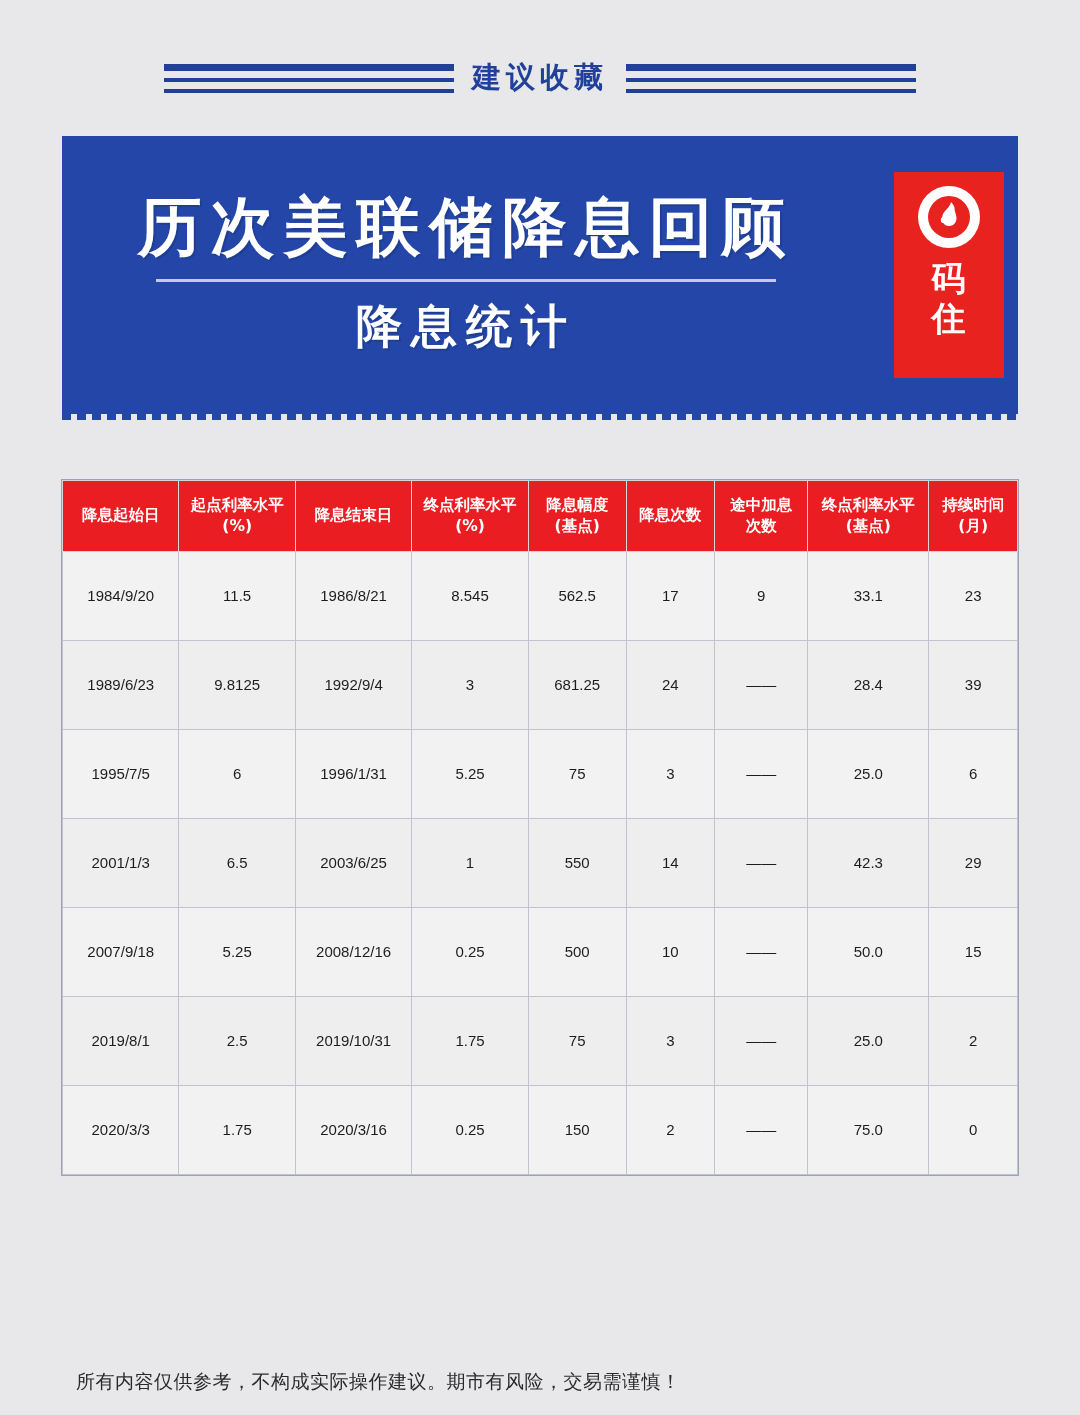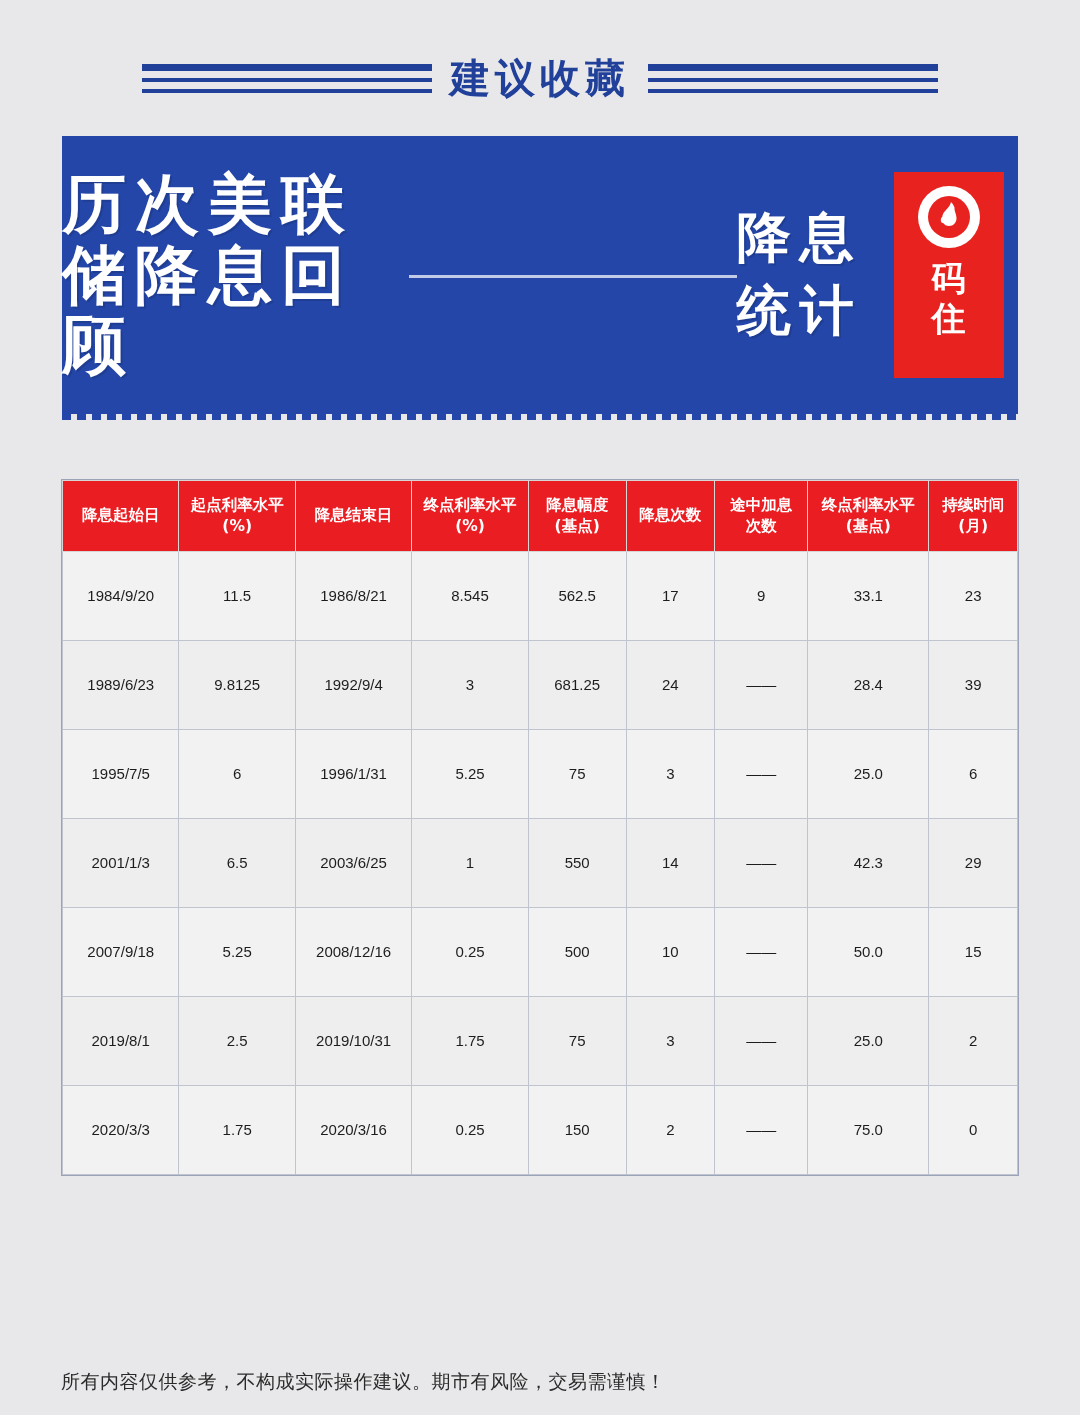--- a/index.html
+++ b/index.html
@@ -32,21 +32,21 @@
     gap: 7px;
   }
   .rule span {
     display: block;
     height: 7px;
     background: #21409a;
   }
   .rule span.thin { height: 4px; }
   .top-title {
     flex: 0 0 auto;
-    font-size: 40px;
+    font-size: 29px;
     font-weight: bold;
     color: #21409a;
     letter-spacing: 5px;
     padding: 0 18px;
     white-space: nowrap;
     font-family: "DejaVu Sans", "Liberation Sans", sans-serif;
   }
 
   
   .hero {
@@ -63,41 +63,41 @@
     left: 0; right: 0; bottom: -6px;
     height: 14px;
     background: repeating-linear-gradient(90deg,
       #2346a8 0px, #2346a8 9px,
       rgba(35,70,168,0) 9px, rgba(35,70,168,0) 15px);
   }
   .hero-inner {
     position: absolute;
     left: 0; right: 148px; top: 0; bottom: 0;
     display: flex;
-    flex-direction: row;
+    flex-direction: column;
     align-items: center;
     justify-content: center;
   }
   .hero-title {
     font-size: 64px;
     font-weight: bold;
     color: #ffffff;
     letter-spacing: 9px;
     font-family: "DejaVu Sans", "Liberation Sans", sans-serif;
     text-shadow: 2px 2px 0 rgba(0,0,0,0.12);
     line-height: 1.1;
   }
   .hero-divider {
     width: 620px;
     height: 3px;
     background: rgba(255,255,255,0.72);
     margin: 16px 0 14px 0;
   }
   .hero-sub {
-    font-size: 54px;
+    font-size: 46px;
     font-weight: bold;
     color: #ffffff;
     letter-spacing: 9px;
     font-family: "DejaVu Sans", "Liberation Sans", sans-serif;
     text-shadow: 2px 2px 0 rgba(0,0,0,0.12);
   }
 
   
   .stamp {
     position: absolute;
@@ -165,21 +165,21 @@
   }
   table.data tbody tr:nth-child(odd) td { background: #f2f2f2; }
   table.data tbody tr:nth-child(even) td { background: #eeeeee; }
 
   
   .table-wrap { box-shadow: 0 0 0 1px #9aa3b7; }
 
   
   .footnote {
     position: absolute;
-    left: 61px;
+    left: 76px;
     bottom: 20px;
     font-size: 19px;
     color: #2a2a2a;
     font-family: "DejaVu Sans", "Liberation Sans", sans-serif;
     letter-spacing: 0.5px;
   }
 </style>
 </head>
 <body>
 

